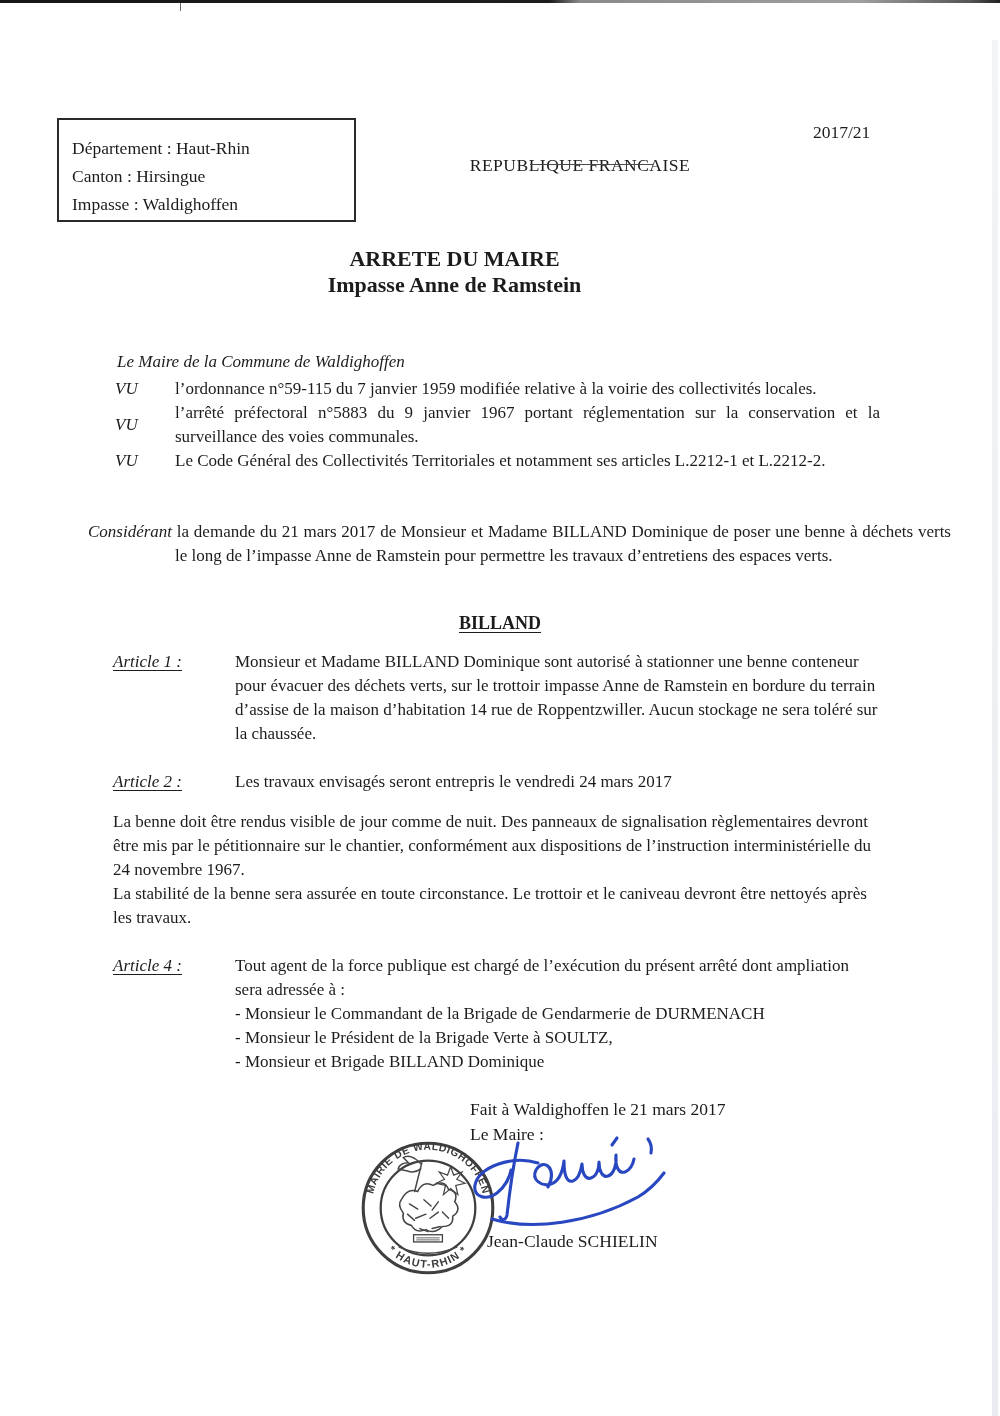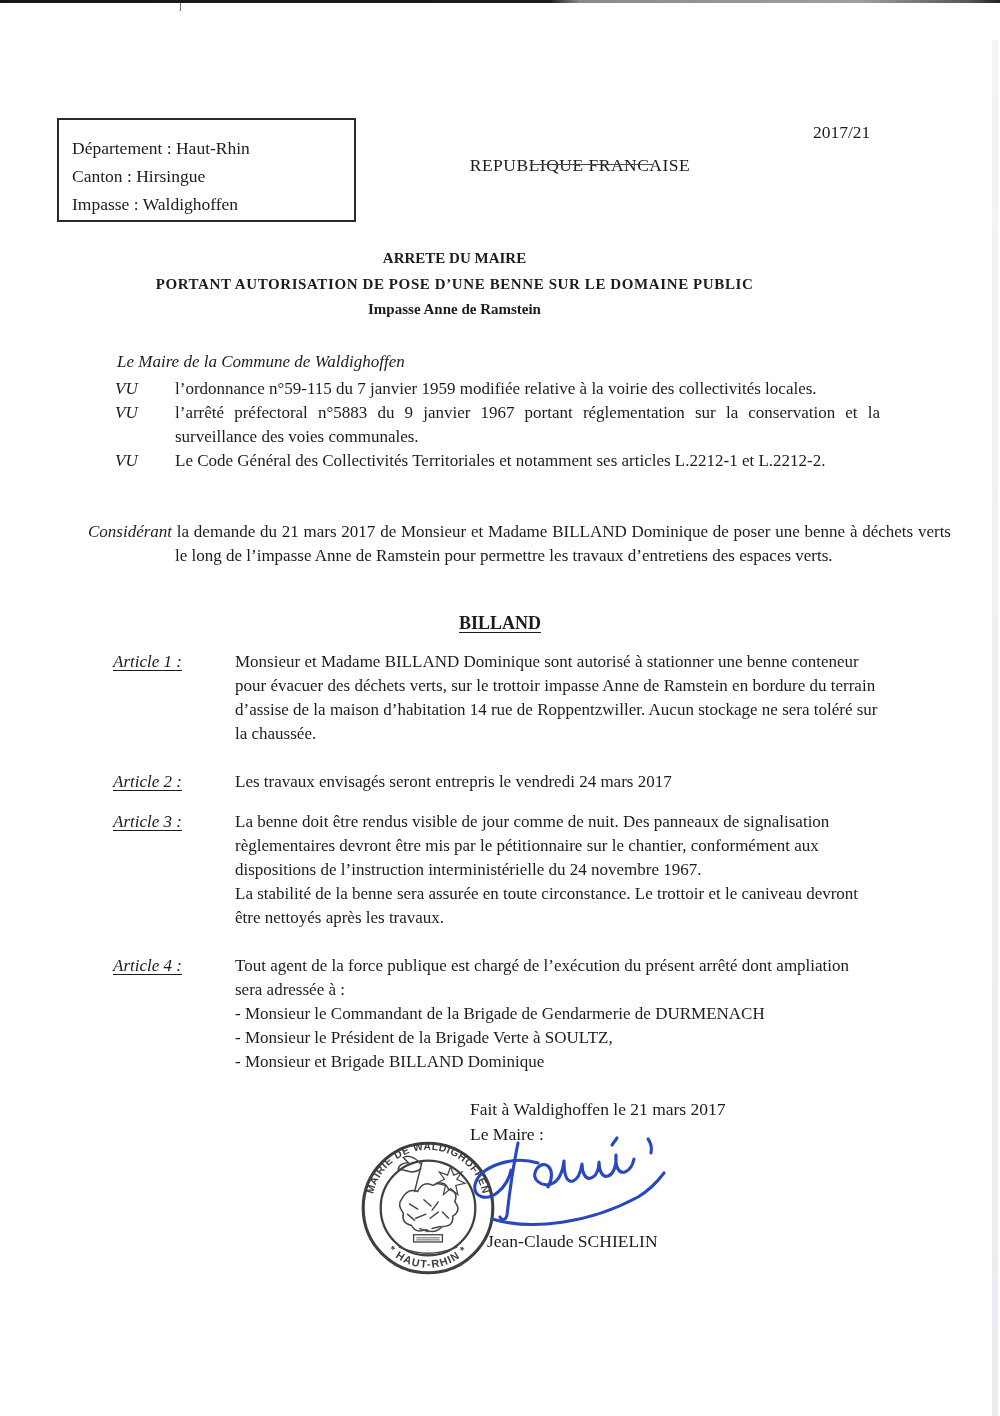--- a/index.html
+++ b/index.html
@@ -24,27 +24,27 @@
   .dept-box{
     left:57px;top:118px;width:276px;height:80px;
     border:2px solid #2a2a2a;
     padding:14px 6px 6px 13px;
     font-size:17.5px;line-height:28px;
   }
   .republique{left:430px;top:122px;width:300px;text-align:center;font-size:17.5px;letter-spacing:.5px;margin-top:33px;}
   .ref-number{left:813px;top:122px;font-size:17.5px;}
   .rep-rule{left:530px;top:164px;width:123px;height:0;border-top:1.5px solid #4a4a4a;}
   
-  .title-block{left:0;top:246px;width:909px;text-align:center;font-weight:bold;font-size:15px;line-height:25.5px;}
+  .title-block{left:0;top:246px;width:909px;text-align:center;font-weight:bold;font-size:22px;line-height:25.5px;}
   .title-block .t2{letter-spacing:.6px;}
   
   .body-line{font-size:17px;font-style:italic;}
   .intro{left:117px;top:352px;}
   .vu-block{left:115px;top:377px;width:765px;font-size:17px;line-height:24px;}
-  .vu-row{display:flex;}
+  .vu-row{display:flex;align-items:center;}
   .vu-label{width:60px;flex:0 0 60px;font-style:italic;}
   .vu-text{flex:1;text-align:justify;}
   .considerant{
     left:88px;top:520px;width:776px;
     font-size:17px;line-height:24px;text-align:justify;
     padding-left:87px;text-indent:-87px;
   }
   .considerant .lbl{font-style:italic;}
   .arrete-heading{
     left:0;top:613px;width:1000px;text-align:center;
@@ -75,21 +75,20 @@
   <div>Département : Haut-Rhin</div>
   <div>Canton : Hirsingue</div>
   <div>Impasse : Waldighoffen</div>
 </div>
 <div class="abs republique">REPUBLIQUE FRANCAISE</div>
 <div class="abs ref-number">2017/21</div>
 <div class="abs rep-rule"></div>
 
 <div class="abs title-block">
   <div class="t1">ARRETE DU MAIRE</div>
-  <div class="t2">PORTANT AUTORISATION DE POSE D’UNE BENNE SUR LE DOMAINE PUBLIC</div>
   <div class="t3">Impasse Anne de Ramstein</div>
 </div>
 
 <div class="abs body-line intro">Le Maire de la Commune de Waldighoffen</div>
 
 <div class="abs vu-block">
   <div class="vu-row">
     <span class="vu-label">VU</span>
     <div class="vu-text">l’ordonnance n°59-115 du 7 janvier 1959 modifiée relative à la voirie des collectivités locales.</div>
   </div>
@@ -117,21 +116,20 @@
   </div>
 
   <div class="article-row" style="margin-bottom:16px;">
     <span class="article-label">Article 2 :</span>
     <div class="article-body">
       <p>Les travaux envisagés seront entrepris le vendredi 24 mars 2017</p>
     </div>
   </div>
 
   <div class="article-row">
-    <span class="article-label">Article 3 :</span>
     <div class="article-body">
       <p>La benne doit être rendus visible de jour comme de nuit. Des panneaux de signalisation règlementaires devront être mis par le pétitionnaire sur le chantier, conformément aux dispositions de l’instruction interministérielle du 24 novembre 1967.</p>
       <p>La stabilité de la benne sera assurée en toute circonstance. Le trottoir et le caniveau devront être nettoyés après les travaux.</p>
     </div>
   </div>
 
   <div class="article-row">
     <span class="article-label">Article 4 :</span>
     <div class="article-body">
       <p>Tout agent de la force publique est chargé de l’exécution du présent arrêté dont ampliation sera adressée à :</p>

